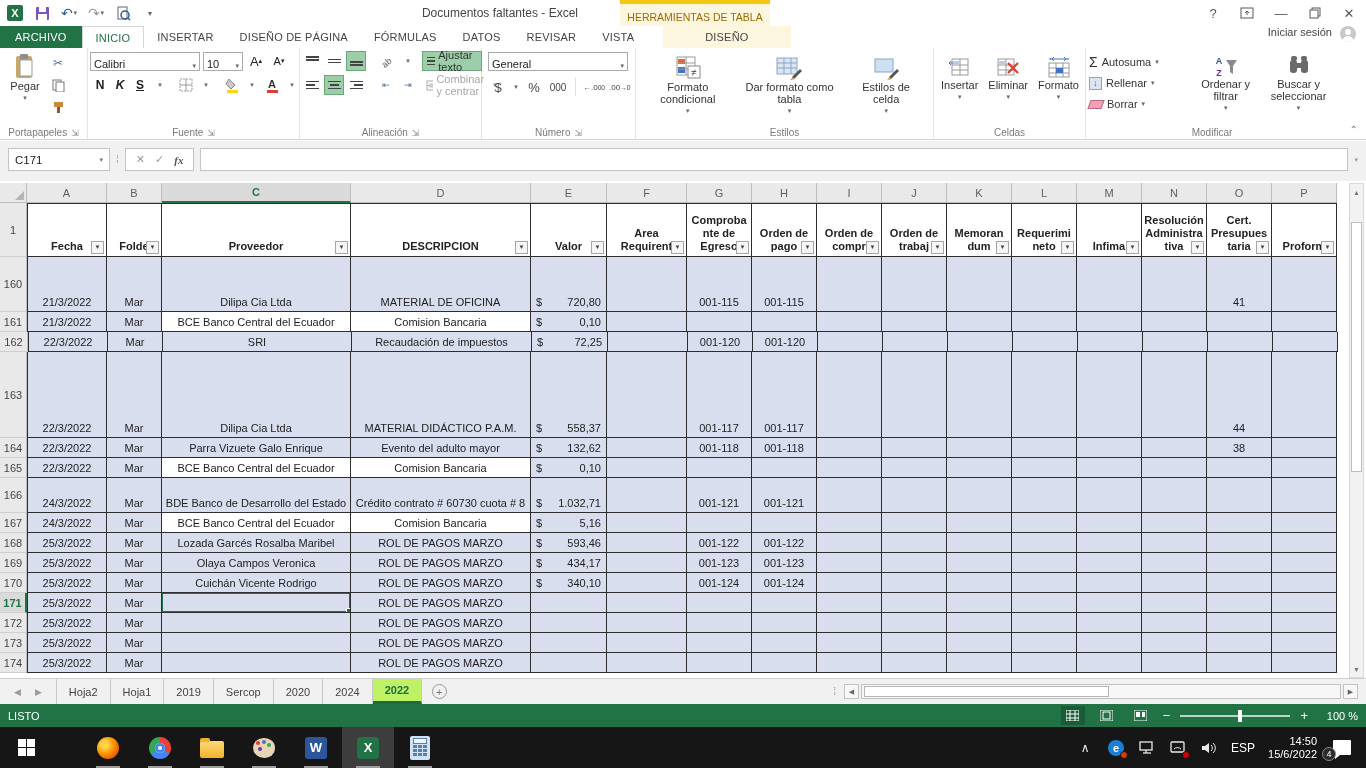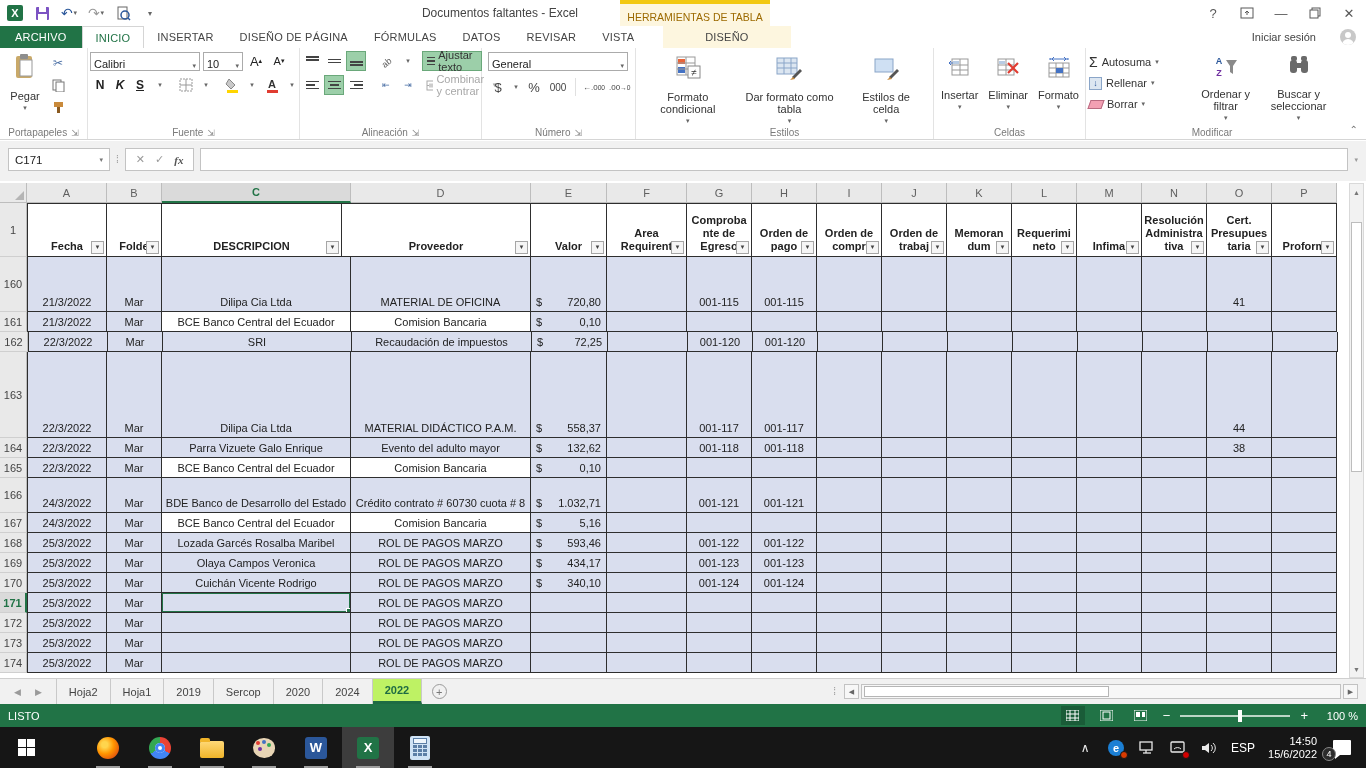--- a/index.html
+++ b/index.html
@@ -18,35 +18,35 @@
   .ctx-header span{color:#9C6A00;font-size:10.5px}
   .wincontrols{position:absolute;right:0;top:0;height:26px;display:flex}
   .wincontrols .wbtn{width:34px;height:26px;display:flex;align-items:center;justify-content:center;color:#585858;font-size:13px}
 
   
   .tabrow{position:absolute;top:26px;left:0;right:0;height:22px;background:#fff;display:flex;align-items:stretch}
   .rtab{display:flex;align-items:center;padding:0 13px;font-size:11px;color:#444;letter-spacing:.2px}
   .rtab.archivo{background:#217346;color:#fff;padding:0 15px}
   .rtab.active{background:#fff;color:#217346;border:1px solid #d5d5d5;border-bottom:none}
   .rtab.ctx{background:#FDF6DF;margin-left:16px;padding:0 42px;color:#444}
-  .signin{margin-left:auto;display:flex;align-items:center;gap:24px;padding-right:10px;color:#444}
+  .signin{margin-left:auto;display:flex;align-items:flex-start;gap:8px;padding-right:10px;color:#444}
   .avatar{width:16px;height:16px;border-radius:50%;background:#c8c8c8;position:relative;overflow:hidden}
   .avatar:before{content:"";position:absolute;left:5px;top:3px;width:6px;height:6px;border-radius:50%;background:#fff}
   .avatar:after{content:"";position:absolute;left:2px;top:10px;width:12px;height:8px;border-radius:6px 6px 0 0;background:#fff}
 
   
   .ribbon{position:absolute;top:48px;left:0;right:0;height:92px;background:#fff;border-bottom:1px solid #d5d5d5;display:flex}
   .rgroup{position:relative;height:100%;border-right:1px solid #e3e3e3;padding:3px 2px 16px 2px}
   .glabel{position:absolute;bottom:1px;left:0;right:0;display:flex;align-items:center;justify-content:center;gap:4px;color:#7a7a7a;font-size:10px}
   .launcher{color:#8a8a8a;font-size:9px}
   .rbtn{display:flex;align-items:center;justify-content:center;border:1px solid transparent;color:#333}
   .hl{background:#9CCFA9;border-color:#6aa87a}
   .grayed{color:#a8a8a8}
   .bigbtn{display:flex;flex-direction:column;align-items:center;justify-content:flex-start;padding:3px 5px;font-size:11px;color:#333;text-align:center;line-height:12px}
-  .bigbtn .cap{margin-top:10px}
+  .bigbtn .cap{margin-top:0}
   .combo{display:flex;align-items:flex-end;justify-content:space-between;border:1px solid #ababab;background:#fff;height:19px;padding:0 3px;font-size:11px}
   .combo .dd{font-size:7px;color:#666}
   .mini{display:flex;align-items:center;justify-content:center;height:20px;min-width:20px;font-size:12px}
   .row{display:flex;align-items:center}
   .sep-v{width:1px;height:18px;background:#e0e0e0;margin:0 3px}
   .lines-i{display:inline-block;width:13px}
   .lines-i i{display:block;height:1.6px;background:#444;margin:1.8px 0}
   .collapse{position:absolute;right:8px;bottom:4px;color:#777;font-size:10px}
 
   
@@ -573,26 +573,26 @@
         <div class="grow">
           <div class="rnum" style="width: 27px; height: 54px;">1</div>
           <div class="gcell hdr" style="width: 80px; height: 54px; border-left: 1px solid rgb(46, 46, 46); border-top: 1px solid rgb(46, 46, 46);">
             <span class="txt">Fecha</span>
             <div class="filterbtn">▼</div>
           </div>
           <div class="gcell hdr" style="width: 55px; height: 54px; border-top: 1px solid rgb(46, 46, 46);">
             <span class="txt">Folde</span>
             <div class="filterbtn">▼</div>
           </div>
+          <div class="gcell hdr" style="width: 189px; height: 54px; border-top: 1px solid rgb(46, 46, 46);">
+            <span class="txt">Proveedor</span>
+            <div class="filterbtn">▼</div>
+          </div>
           <div class="gcell hdr" style="width: 180px; height: 54px; border-top: 1px solid rgb(46, 46, 46);">
             <span class="txt">DESCRIPCION</span>
-            <div class="filterbtn">▼</div>
-          </div>
-          <div class="gcell hdr" style="width: 189px; height: 54px; border-top: 1px solid rgb(46, 46, 46);">
-            <span class="txt">Proveedor</span>
             <div class="filterbtn">▼</div>
           </div>
           <div class="gcell hdr" style="width: 76px; height: 54px; border-top: 1px solid rgb(46, 46, 46);">
             <span class="txt">Valor</span>
             <div class="filterbtn">▼</div>
           </div>
           <div class="gcell hdr" style="width: 80px; height: 54px; border-top: 1px solid rgb(46, 46, 46);">
             <span class="txt">Area Requirent</span>
             <div class="filterbtn">▼</div>
           </div>

